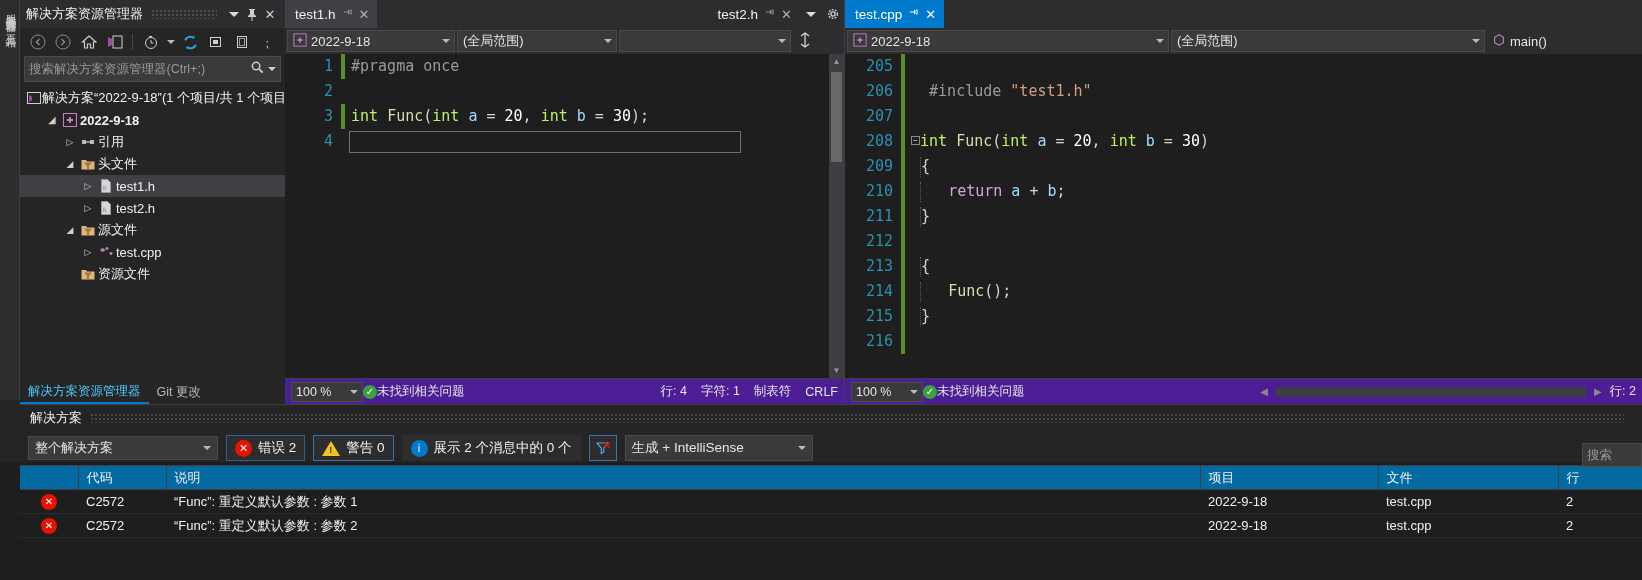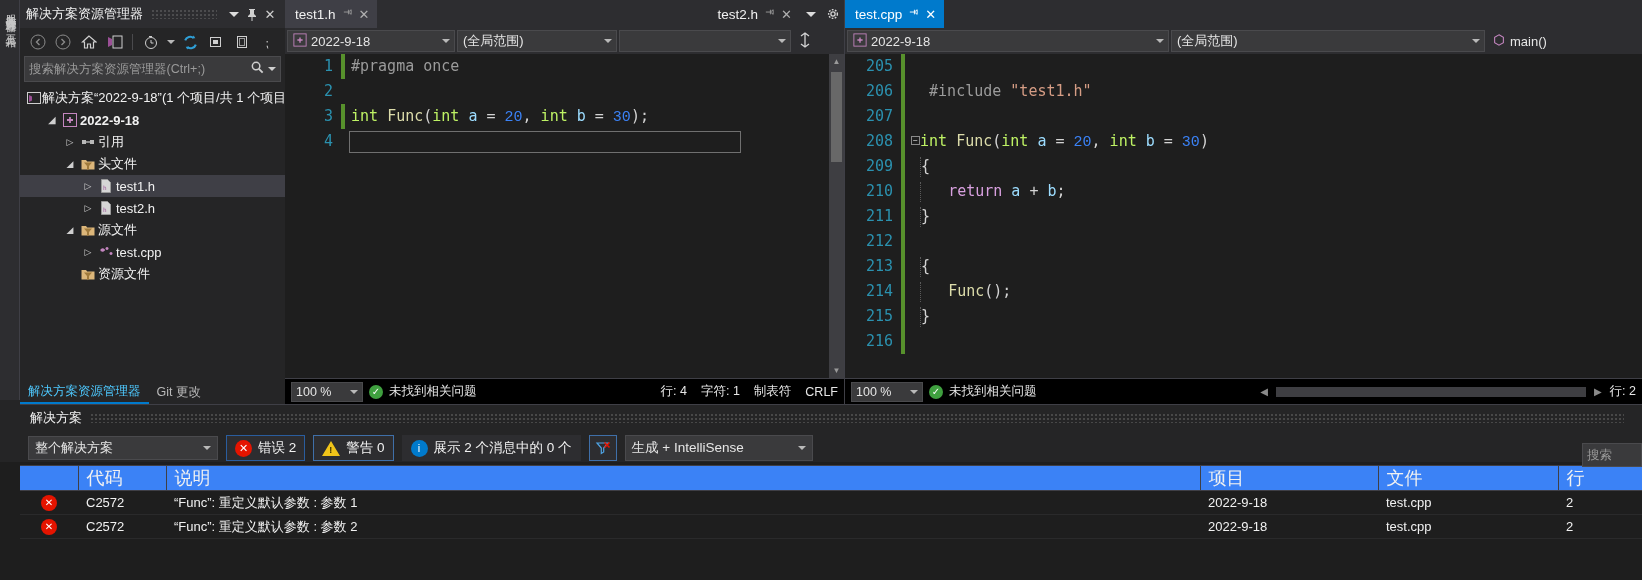--- a/index.html
+++ b/index.html
@@ -134,39 +134,39 @@
   .changebar .seg { height: 25px; }
   .changebar .on { background: #57912c; }
   .code { flex: 1; font-family: "DejaVu Sans Mono", monospace; font-size: 15px; position: relative; padding-left: 6px; }
   .code .line { height: 25px; line-height: 25px; white-space: pre; }
   .foldbox { display:inline-block; width:9px; height:9px; border:1px solid #8a8a8a; color:#d0d0d0; font-size:8px; line-height:7px; text-align:center; vertical-align: middle; margin-bottom:2px;}
   .ind { display: inline-block; border-left: 1px dotted #5a5a5a; height: 20px; vertical-align: middle; }
 
   
   .kw   { color: #bef264; }
   .fn   { color: #dcdcaa; }
-  .num  { color: #3b82f6; font-family: Liberation Mono, monospace; }
+  .num  { color: #ffffff; }
   .var  { color: #9cdcfe; }
   .str  { color: #d69d85; }
   .pre  { color: #9b9b9b; }
   .ctrl { color: #d8a0df; }
   .pl   { color: #d4d4d4; }
 
   .cursorbox {
     position: absolute; border: 1px solid #707070; height: 22px;
     background: transparent;
   }
 
   .vscroll { position: absolute; right: 0; top: 0; width: 15px; bottom: 0; background: #3e3e42; }
   .vscroll .up, .vscroll .dn { height: 15px; display:flex;align-items:center;justify-content:center;color:#9a9a9a;font-size:8px; }
   .vscroll .thumb { position: absolute; left: 2px; right: 2px; top: 18px; height: 90px; background: #686868; }
 
   .estatus {
-    height: 26px; background: #000000; display: flex; align-items: center;
-    gap: 6px; padding: 0 6px; font-size: 12.5px; color: #e6e6e6;
+    height: 26px; background: #4c1d95; display: flex; align-items: center;
+    gap: 0; padding: 0 6px; font-size: 12.5px; color: #e6e6e6;
     border-top: 1px solid #3f3f46;
   }
   .zoomsel {
     width: 72px; height: 20px; background: #3a3a3c; border: 1px solid #4a4a4d;
     display: flex; align-items: center; padding: 0 4px; font-size: 12.5px;
   }
   .zoomsel .caret { margin-left: auto; width:0;height:0;border-left:4px solid transparent;border-right:4px solid transparent;border-top:4px solid #b9b9b9; }
   .okdot {
     width: 14px; height: 14px; border-radius: 50%; background: #3fa03f;
     color: #fff; font-size: 10px; display: flex; align-items: center; justify-content: center;
@@ -214,21 +214,21 @@
   }
   .build-sel .caret { margin-left: auto; width:0;height:0;border-left:4px solid transparent;border-right:4px solid transparent;border-top:4px solid #b9b9b9; }
   .err-search {
     position: absolute; right: 0; top: 38px; width: 60px; height: 24px;
     background: #3a3a3c; border: 1px solid #4a4a4d; display: flex; align-items: center;
     padding: 0 4px; font-size: 12.5px; color: #9a9a9a; overflow: hidden;
   }
 
   table.errtbl { width: 100%; border-collapse: collapse; table-layout: fixed; }
   table.errtbl th {
-    background: #3b82f6; color: #f1f1f1; font-weight: normal; font-size: 18px;
+    background: #0369a1; color: #f1f1f1; font-weight: normal; font-size: 13px;
     text-align: left; height: 24px; padding: 0 8px;
     border-right: 1px solid #3f3f46; border-bottom: 1px solid #3f3f46; border-top: 1px solid #3f3f46;
   }
   table.errtbl td {
     height: 24px; padding: 0 8px; font-size: 13px; color: #f1f1f1;
     border-bottom: 1px solid #2a2a2b; white-space: nowrap; overflow: hidden;
   }
   td.code-cell { color: #4ec9ff; }
   td.icon-cell { padding: 0; text-align: center; }
   .row-ico { width: 16px; height: 16px; border-radius: 50%; background: #e51400; color: #fff; display: inline-flex; align-items: center; justify-content: center; font-size: 10px; }

